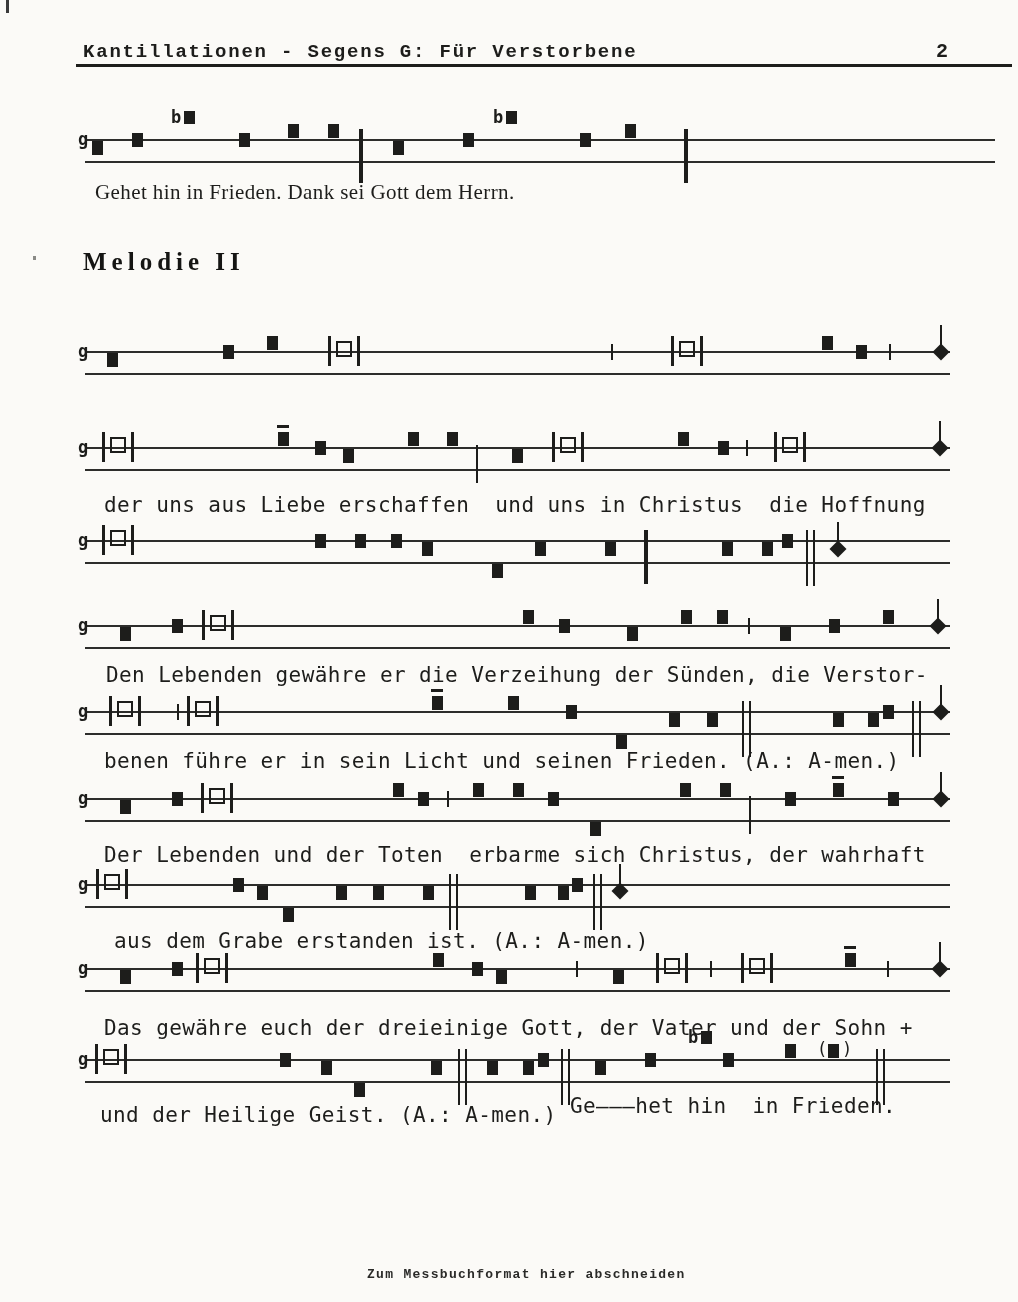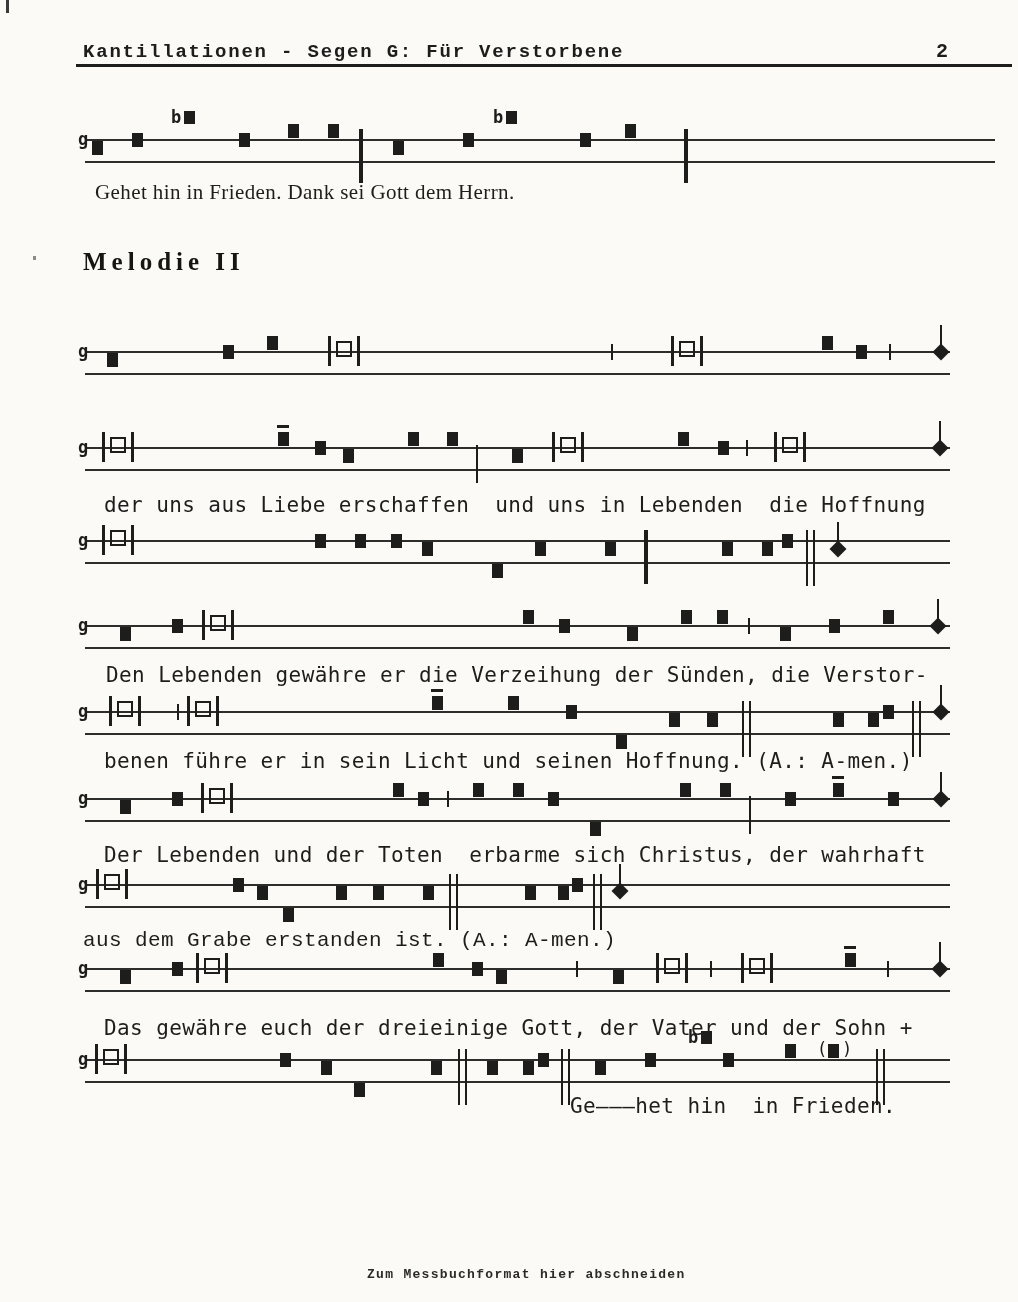--- a/index.html
+++ b/index.html
@@ -40,21 +40,21 @@
   .lyric{position:absolute;font-family:"DejaVu Sans Mono",monospace;font-size:21px;
          letter-spacing:0.4px;color:#1d1d1b;white-space:pre;line-height:1.15;}
 </style>
 </head>
 <body>
 
 <div class="page">
   <div class="corner-mark"></div>
   <div class="speck"></div>
 
-  <div class="htitle">Kantillationen - Segen G: Für Verstorbene</div>
+  <div class="htitle">Kantillationen - Segens G: Für Verstorbene</div>
   <div class="hpage">2</div>
   <div class="hrule"></div>
 
   <div class="melodie">Melodie II</div>
 
   <div id="staves">
       <div class="staff">
         <div class="sline" style="left: 85px; top: 139px; width: 910px;"></div>
         <div class="sline" style="left: 85px; top: 161px; width: 910px;"></div>
         <div class="clef" style="left: 78px; top: 131px;">g</div>
@@ -114,21 +114,21 @@
         <div class="obar" style="left: 552px; top: 432px;"></div>
         <div class="obar" style="left: 581px; top: 432px;"></div>
         <div class="note" style="left: 678px; top: 432px;"></div>
         <div class="note" style="left: 718px; top: 441px;"></div>
         <div class="tick" style="left: 746px; top: 440px;"></div>
         <div class="osq" style="left: 782px; top: 437px;"></div>
         <div class="obar" style="left: 774px; top: 432px;"></div>
         <div class="obar" style="left: 803px; top: 432px;"></div>
         <div class="dstem" style="left: 939px; top: 421px;"></div>
         <div class="dhead" style="left: 934px; top: 442px;"></div>
-        <div class="lyric" style="left: 104px; top: 493px;">der uns aus Liebe erschaffen  und uns in Lebenden  die Hoffnung</div>
+        <div class="lyric" style="left: 104px; top: 493px;">der uns aus Liebe erschaffen  und uns in Christus  die Hoffnung</div>
       </div>
       <div class="staff">
         <div class="sline" style="left: 85px; top: 540px; width: 865px;"></div>
         <div class="sline" style="left: 85px; top: 562px; width: 865px;"></div>
         <div class="clef" style="left: 78px; top: 532px;">g</div>
         <div class="osq" style="left: 110px; top: 530px;"></div>
         <div class="obar" style="left: 102px; top: 525px;"></div>
         <div class="obar" style="left: 131px; top: 525px;"></div>
         <div class="note" style="left: 315px; top: 534px;"></div>
         <div class="note" style="left: 355px; top: 534px;"></div>
@@ -185,21 +185,21 @@
         <div class="note" style="left: 616px; top: 735px;"></div>
         <div class="note" style="left: 669px; top: 713px;"></div>
         <div class="note" style="left: 707px; top: 713px;"></div>
         <div class="dbar" style="left: 742px; top: 701px;"></div>
         <div class="note" style="left: 833px; top: 713px;"></div>
         <div class="note" style="left: 868px; top: 713px;"></div>
         <div class="note" style="left: 883px; top: 705px;"></div>
         <div class="dbar" style="left: 912px; top: 701px;"></div>
         <div class="dstem" style="left: 940px; top: 685px;"></div>
         <div class="dhead" style="left: 935px; top: 706px;"></div>
-        <div class="lyric" style="left: 104px; top: 749px;">benen führe er in sein Licht und seinen Hoffnung. (A.: A-men.)</div>
+        <div class="lyric" style="left: 104px; top: 749px;">benen führe er in sein Licht und seinen Frieden. (A.: A-men.)</div>
       </div>
       <div class="staff">
         <div class="sline" style="left: 85px; top: 798px; width: 865px;"></div>
         <div class="sline" style="left: 85px; top: 820px; width: 865px;"></div>
         <div class="clef" style="left: 78px; top: 790px;">g</div>
         <div class="note" style="left: 120px; top: 800px;"></div>
         <div class="note" style="left: 172px; top: 792px;"></div>
         <div class="osq" style="left: 209px; top: 788px;"></div>
         <div class="obar" style="left: 201px; top: 783px;"></div>
         <div class="obar" style="left: 230px; top: 783px;"></div>
@@ -234,21 +234,21 @@
         <div class="note" style="left: 336px; top: 886px;"></div>
         <div class="note" style="left: 373px; top: 886px;"></div>
         <div class="note" style="left: 423px; top: 886px;"></div>
         <div class="dbar" style="left: 449px; top: 874px;"></div>
         <div class="note" style="left: 525px; top: 886px;"></div>
         <div class="note" style="left: 558px; top: 886px;"></div>
         <div class="note" style="left: 572px; top: 878px;"></div>
         <div class="dbar" style="left: 593px; top: 874px;"></div>
         <div class="dstem" style="left: 619px; top: 864px;"></div>
         <div class="dhead" style="left: 614px; top: 885px;"></div>
-        <div class="lyric" style="left: 83px; top: 929px; font-family: Liberation Mono, monospace;">aus dem Grabe erstanden ist. (A.: A-men.)</div>
+        <div class="lyric" style="left: 114px; top: 929px;">aus dem Grabe erstanden ist. (A.: A-men.)</div>
       </div>
       <div class="staff">
         <div class="sline" style="left: 85px; top: 968px; width: 865px;"></div>
         <div class="sline" style="left: 85px; top: 990px; width: 865px;"></div>
         <div class="clef" style="left: 78px; top: 960px;">g</div>
         <div class="note" style="left: 120px; top: 970px;"></div>
         <div class="note" style="left: 172px; top: 962px;"></div>
         <div class="osq" style="left: 204px; top: 958px;"></div>
         <div class="obar" style="left: 196px; top: 953px;"></div>
         <div class="obar" style="left: 225px; top: 953px;"></div>
@@ -290,18 +290,19 @@
         <div class="note" style="left: 595px; top: 1061px;"></div>
         <div class="note" style="left: 645px; top: 1053px;"></div>
         <div class="flatb" style="left: 688px; top: 1029px;">b</div>
         <div class="note" style="left: 701px; top: 1031px; height: 13px;"></div>
         <div class="note" style="left: 723px; top: 1053px;"></div>
         <div class="note" style="left: 785px; top: 1044px;"></div>
         <div class="pchar" style="left: 817px; top: 1041px;">(</div>
         <div class="note" style="left: 828px; top: 1044px;"></div>
         <div class="pchar" style="left: 842px; top: 1041px;">)</div>
         <div class="dbar" style="left: 876px; top: 1049px;"></div>
+        <div class="lyric" style="left: 100px; top: 1103px;">und der Heilige Geist. (A.: A-men.)</div>
         <div class="lyric" style="left: 570px; top: 1094px;">Ge———het hin  in Frieden.</div>
       </div>
     </div>
 
   <div class="footer">Zum Messbuchformat hier abschneiden</div>
 </div>
 
 </body></html>

